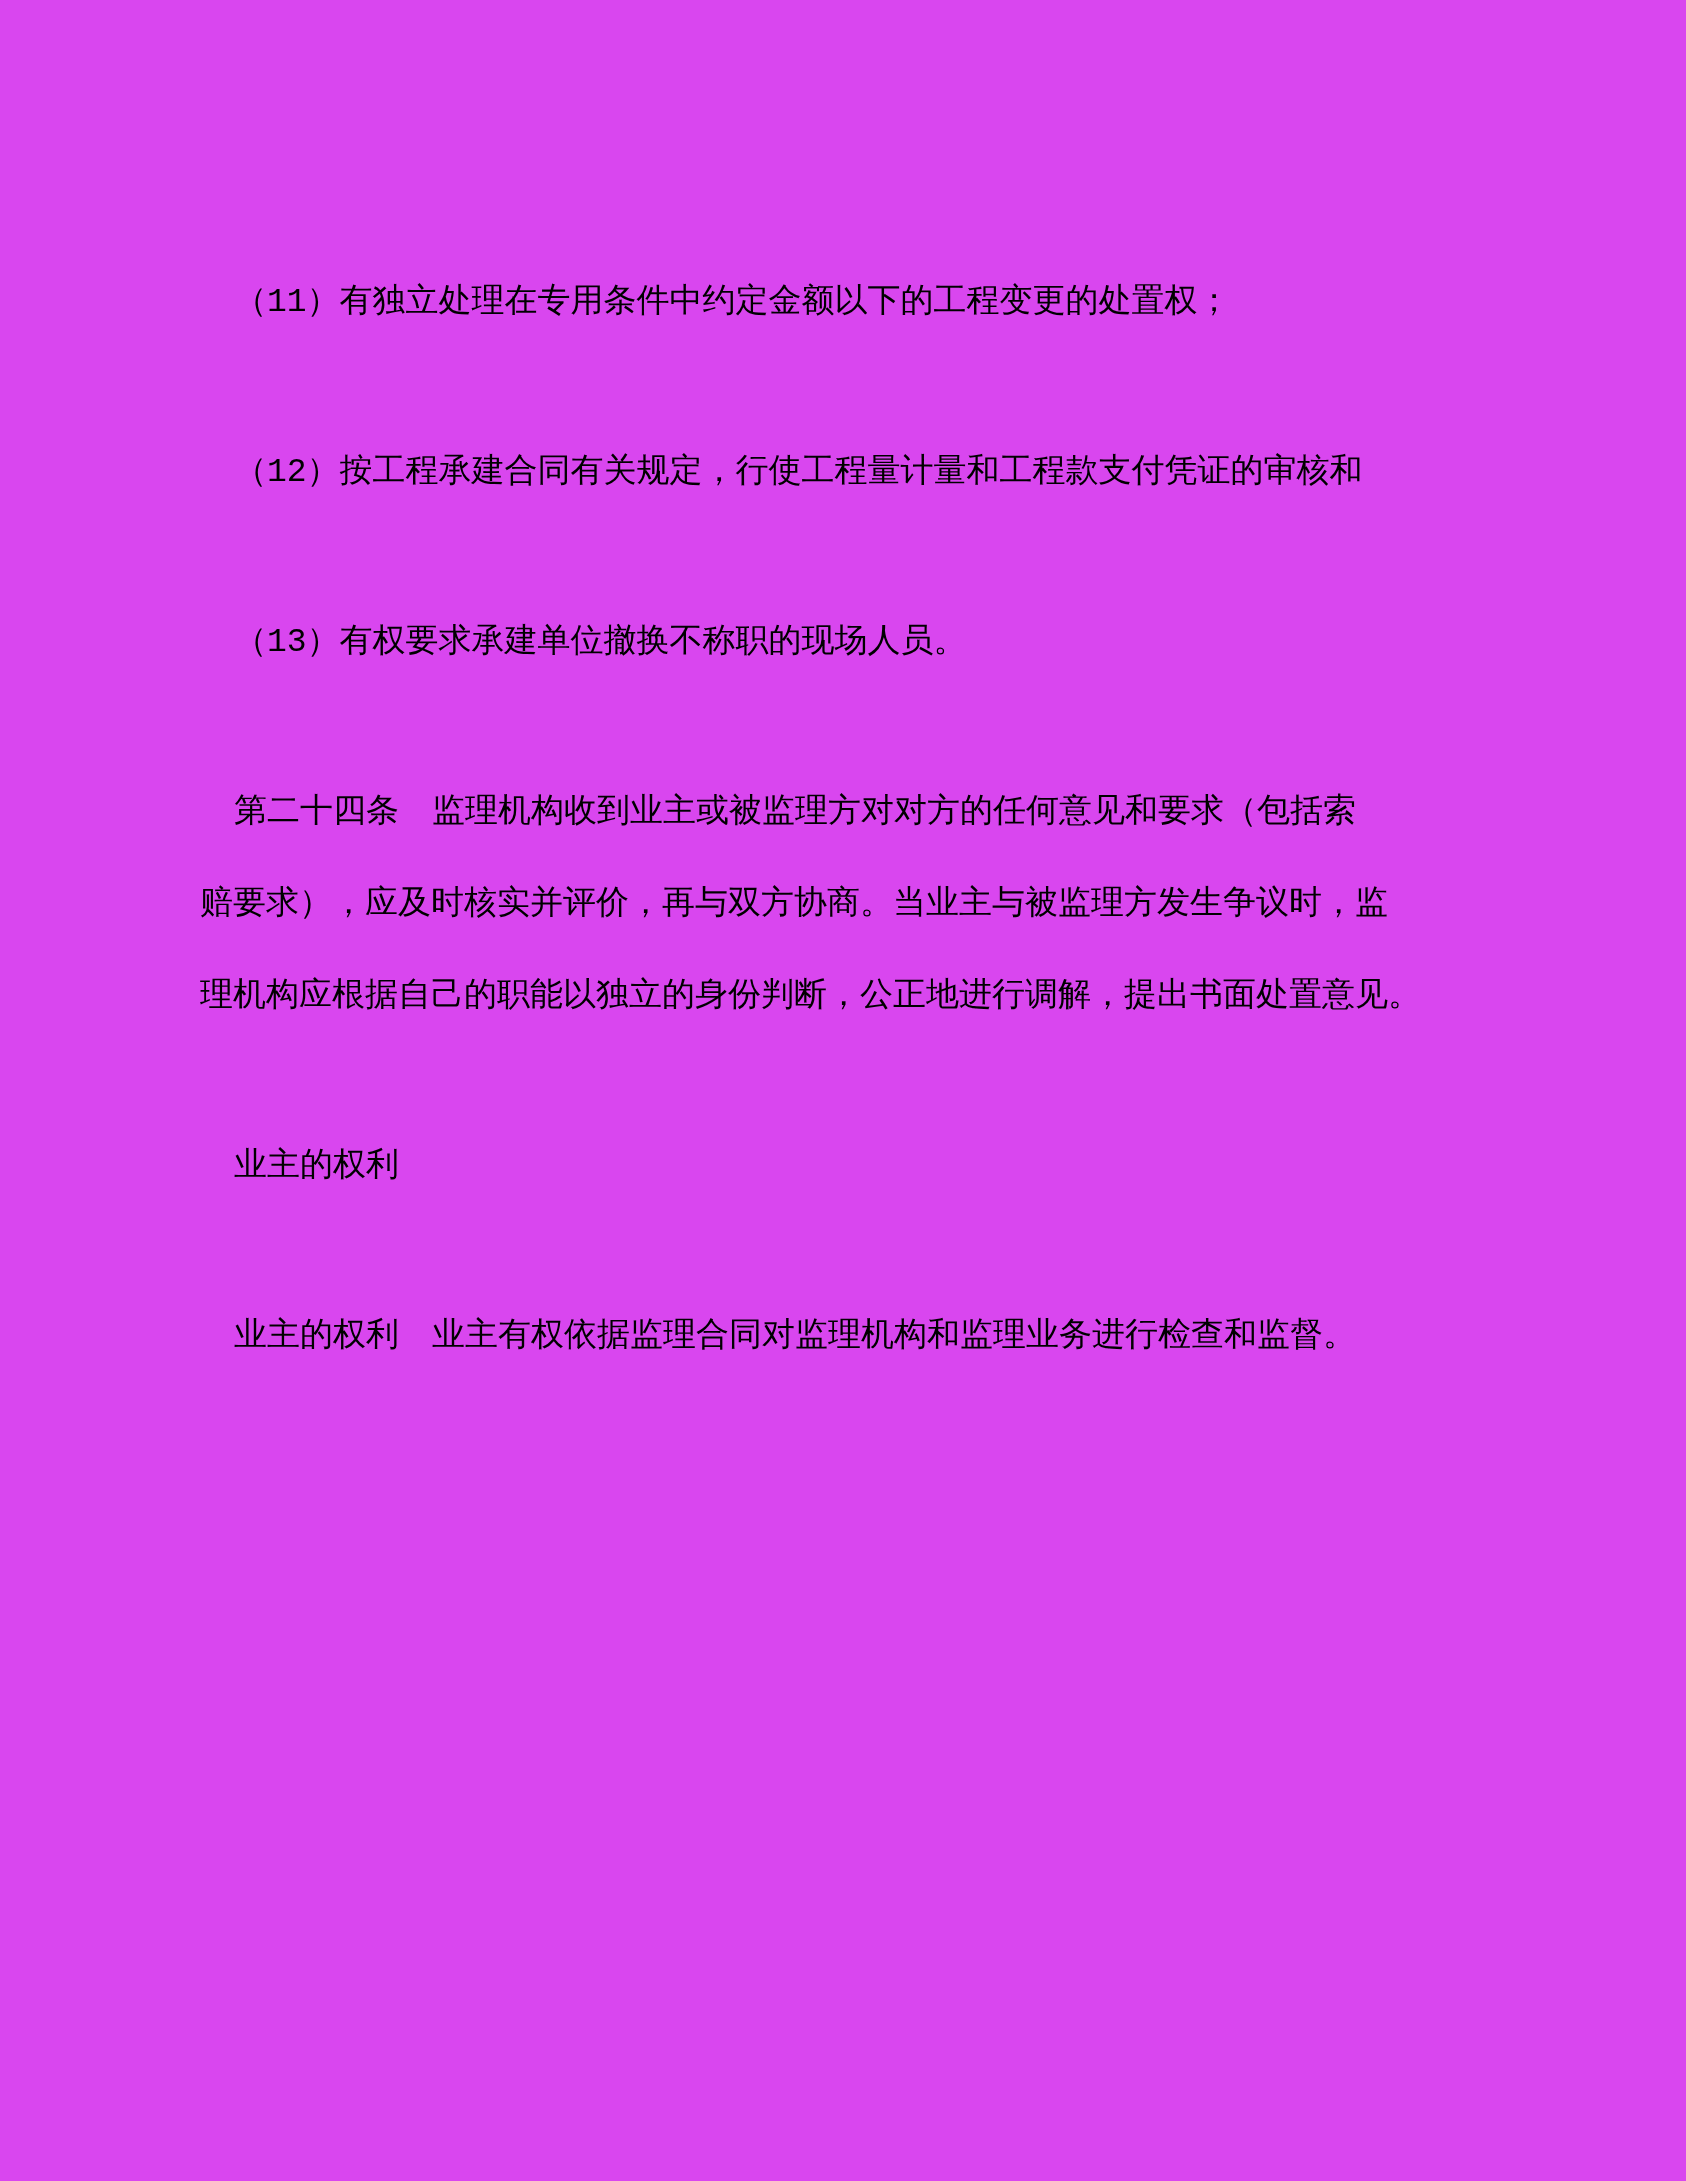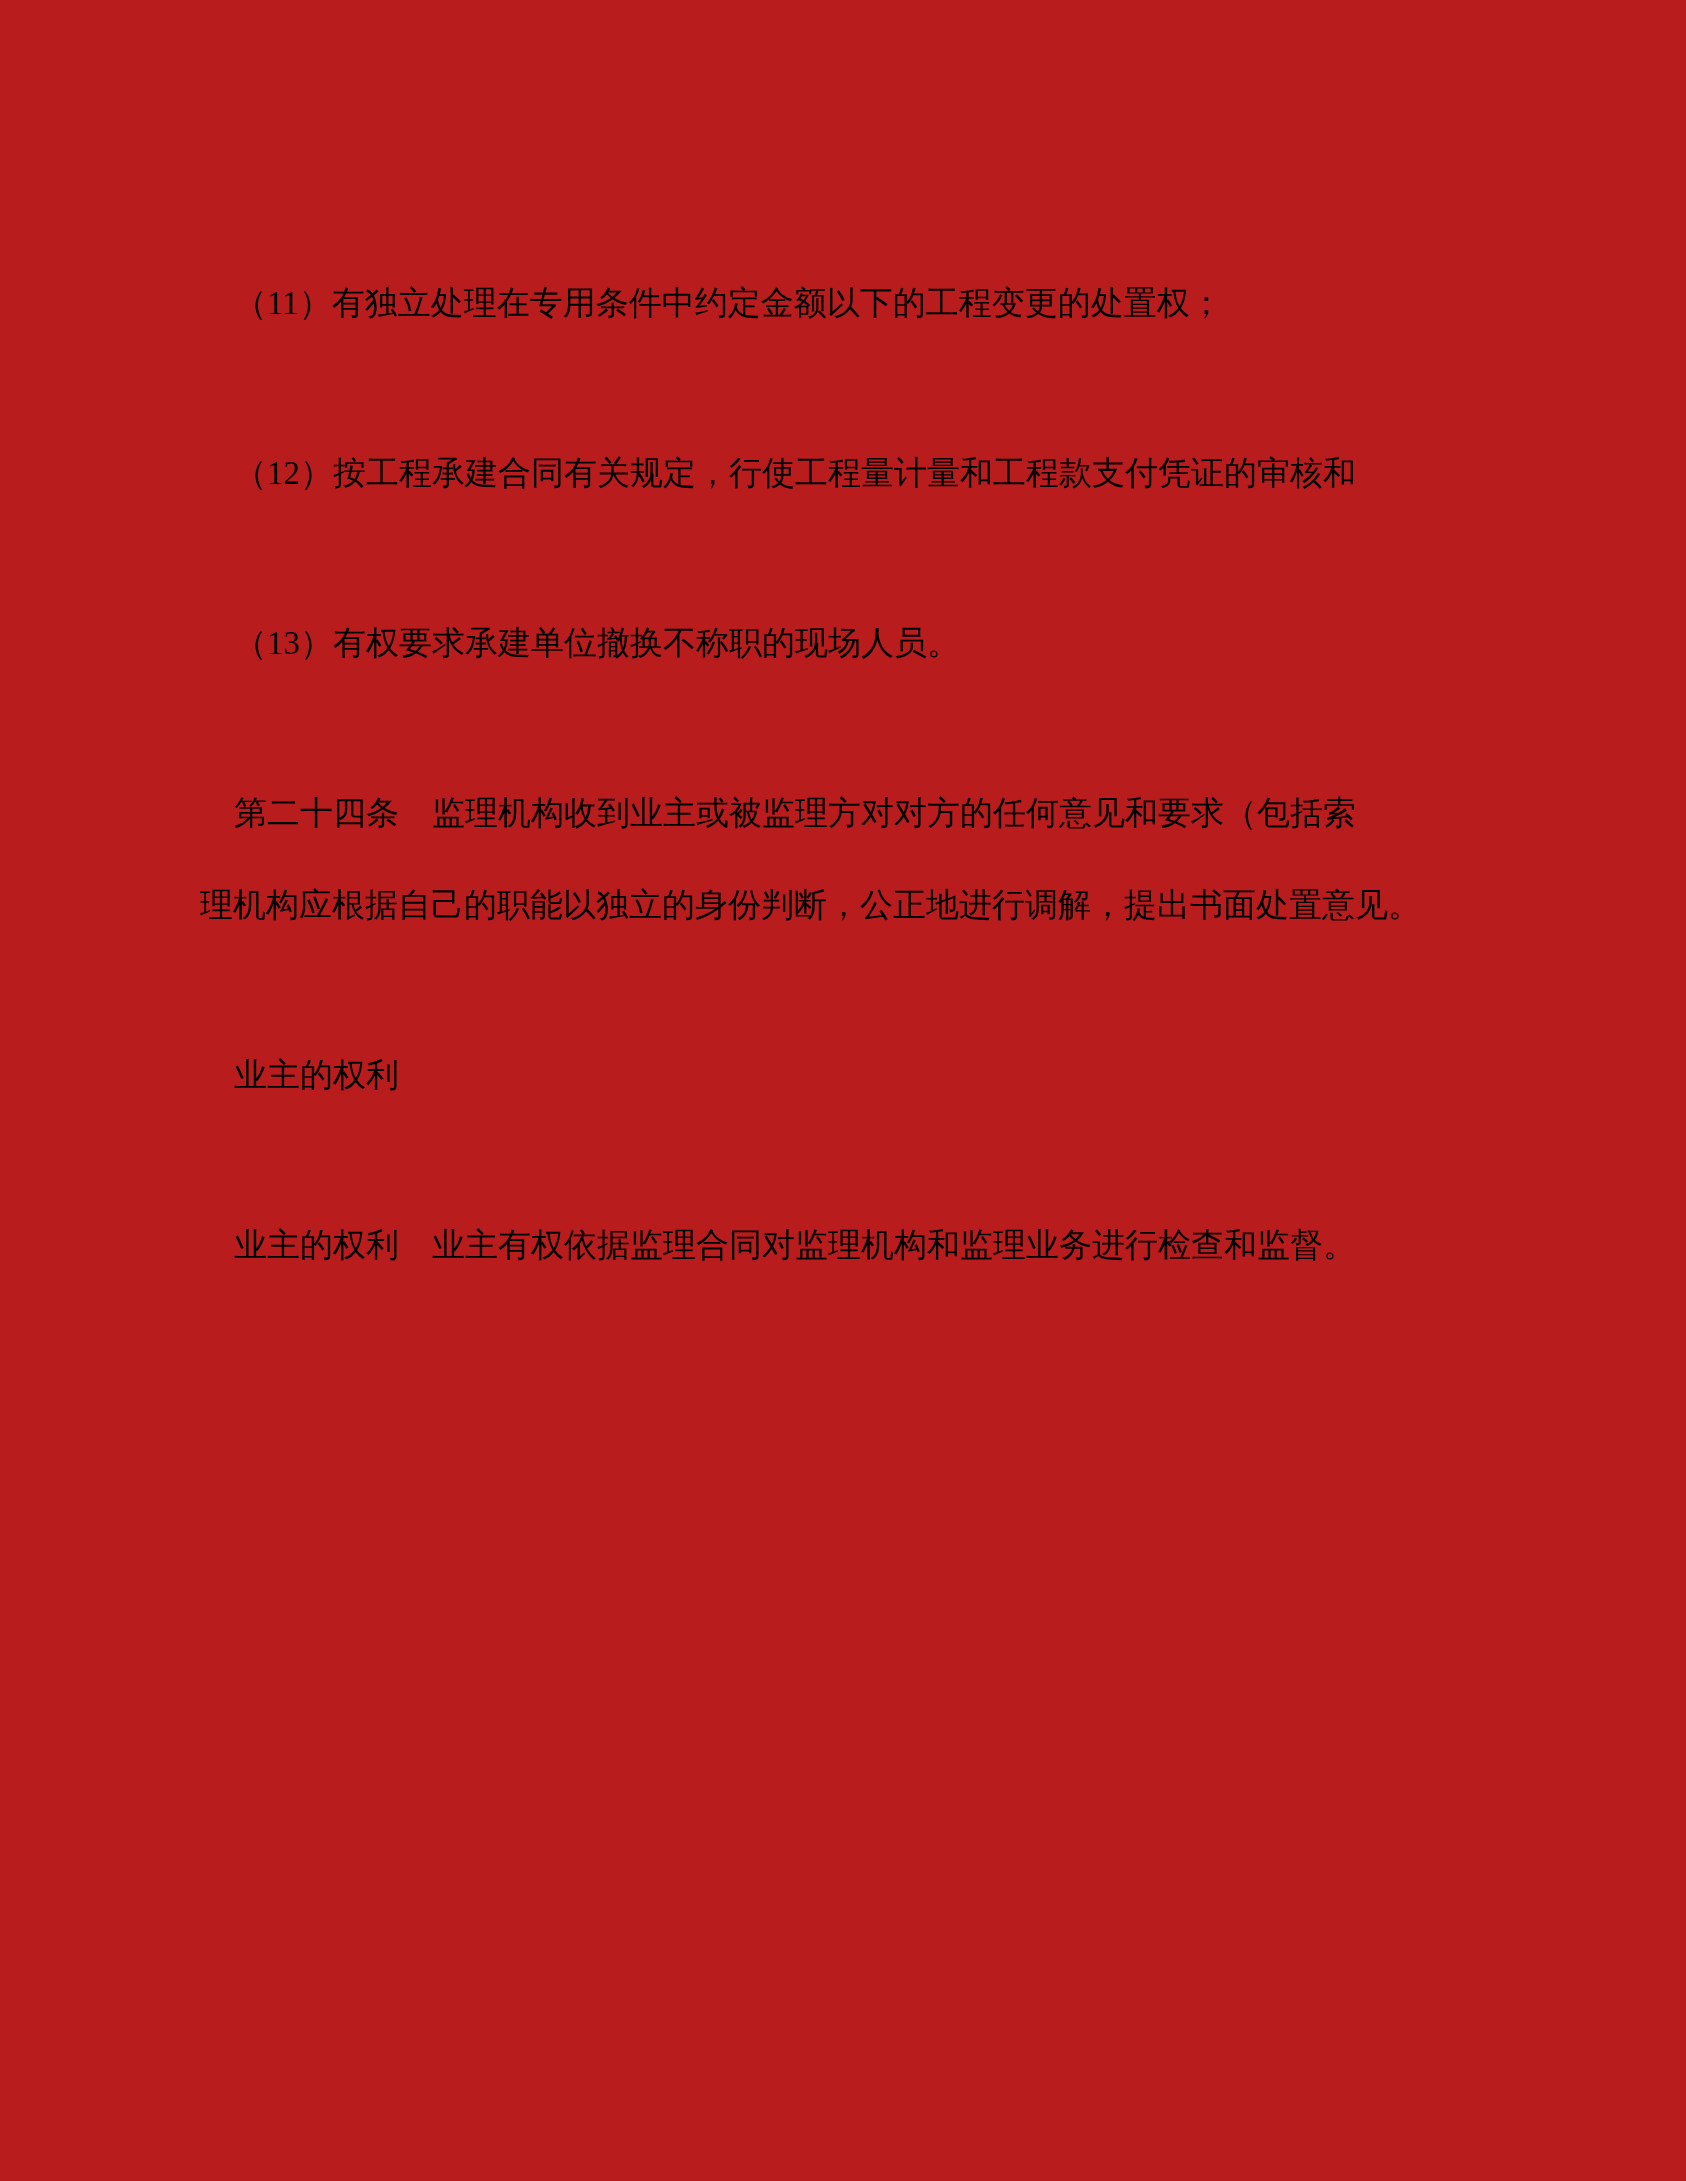--- a/index.html
+++ b/index.html
@@ -4,25 +4,25 @@
 <style>
   html, body {
     margin: 0;
     padding: 0;
     background: #ffffff;
   }
   .page {
     position: relative;
     width: 1686px;
     height: 2182px;
-    background: #b91c1c;
+    background: #d946ef;
     box-sizing: border-box;
     padding: 257px 147px 0 200px;
     overflow: hidden;
-    font-family: Liberation Serif, serif;
+    font-family: Liberation Mono, monospace;
     color: #000000;
   }
   .paragraph {
     margin: 0 0 78px 0;
     padding: 0;
   }
   .line {
     height: 92px;
     line-height: 92px;
     font-size: 33px;
@@ -45,20 +45,21 @@
   <div class="paragraph">
     <div class="line first">（12）按工程承建合同有关规定，行使工程量计量和工程款支付凭证的审核和</div>
   </div>
 
   <div class="paragraph">
     <div class="line first">（13）有权要求承建单位撤换不称职的现场人员。</div>
   </div>
 
   <div class="paragraph">
     <div class="line first">第二十四条　监理机构收到业主或被监理方对对方的任何意见和要求（包括索</div>
+    <div class="line">赔要求），应及时核实并评价，再与双方协商。当业主与被监理方发生争议时，监</div>
     <div class="line">理机构应根据自己的职能以独立的身份判断，公正地进行调解，提出书面处置意见。</div>
   </div>
 
   <div class="paragraph">
     <div class="line first">业主的权利</div>
   </div>
 
   <div class="paragraph">
     <div class="line first">业主的权利　业主有权依据监理合同对监理机构和监理业务进行检查和监督。</div>
   </div>

